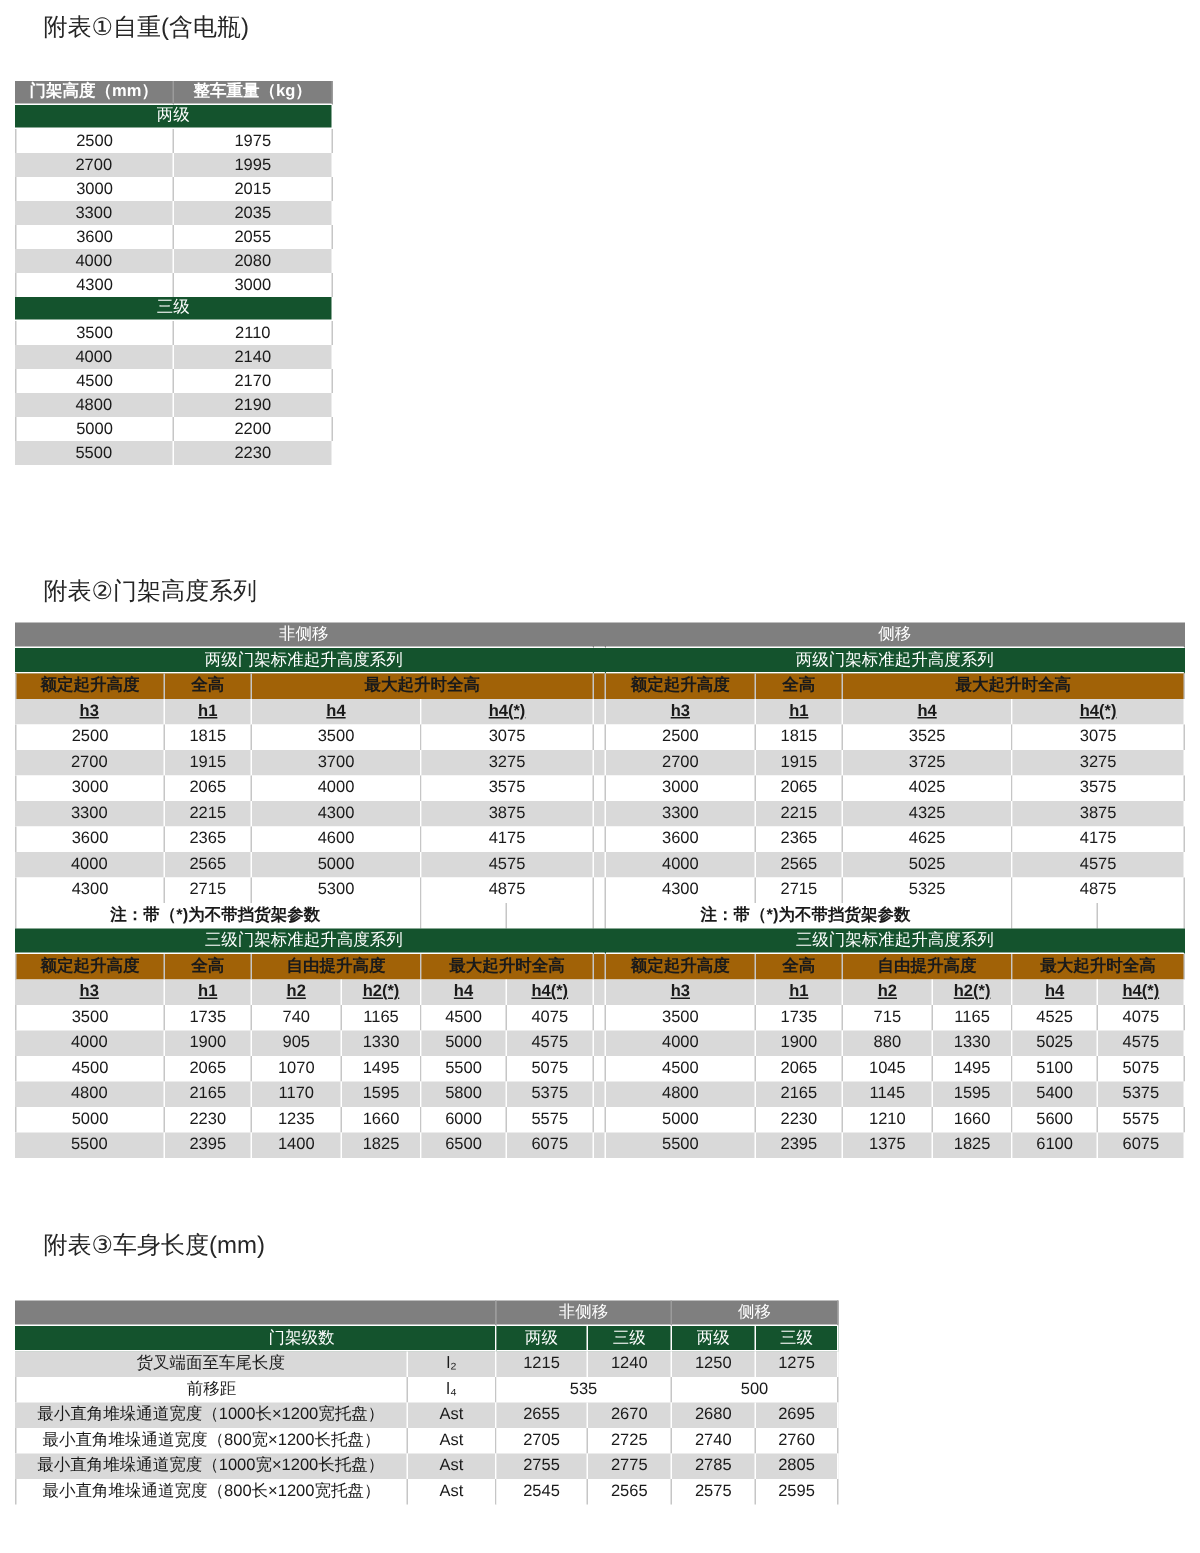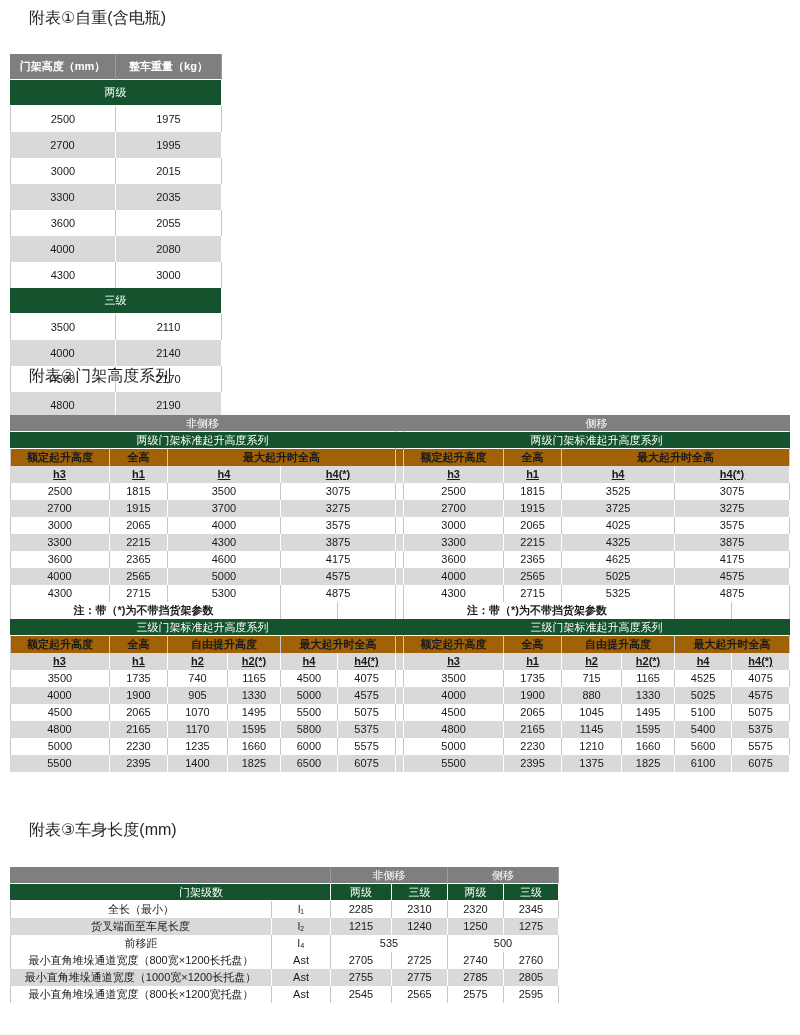--- a/index.html
+++ b/index.html
@@ -1,34 +1,34 @@
 <!DOCTYPE html>
 <html><head>
 <meta charset="utf-8">
 <style>
   html,body{margin:0;padding:0;}
   body{
     width:800px;height:1035px;position:relative;background:#ffffff;
     font-family:"Liberation Sans","DejaVu Sans",sans-serif;
   }
   .title{position:absolute;left:5px;font-size:16px;color:#262626;white-space:nowrap;margin-left:24px;}
-  #ttl1{top:8px;} #ttl2{top:366px;} #ttl3{top:820px;}
+  #ttl1{top:8px;} #ttl2{top:384px;} #ttl3{top:820px;}
 
   table.tbl{position:absolute;border-collapse:separate;border-spacing:0;table-layout:fixed;}
   #t1{left:10px;top:54px;width:212px;}
   #t2{left:10px;top:415px;width:780px;}
   #t3{left:10px;top:867px;width:549px;}
 
   td{
     height:17px;padding:0;box-sizing:border-box;
     font-size:11px;line-height:1;text-align:center;vertical-align:middle;
     color:#1a1a1a;overflow:hidden;white-space:nowrap;
     border-right:1px solid transparent;border-left-width:0;
   }
-  #t1 td{height:26px;}
+  #t1 td{height:16px;}
 
   
   tr.t1h td, tr.dark td{background:#7f7f7f;color:#ffffff;border-bottom:1px solid #ffffff;border-right-color:#9b9b9b;}
   tr.t1h td{font-weight:bold;}
   
   tr.band td{background:#14532d;color:#ffffff;border-bottom:1px solid #ffffff;border-right-color:#ffffff;}
   
   #t2 tr.dark td, #t2 tr.band td{border-right-color:transparent;}
 
   
@@ -403,42 +403,42 @@
     </tr>
     <tr class="band">
       <td colspan="2" class="lvl">门架级数</td>
       <td>两级</td>
       <td>三级</td>
       <td>两级</td>
       <td>三级</td>
     </tr>
   </tbody>
   <tbody id="t3-body">
-      <tr class="r-w">
-        <td>全长（最小）</td>
-        <td>l₁</td>
-        <td colspan="1">2285</td>
-        <td colspan="1">2310</td>
-        <td colspan="1">2320</td>
-        <td colspan="1">2345</td>
-      </tr>
       <tr class="r-g">
         <td>货叉端面至车尾长度</td>
         <td>l₂</td>
         <td colspan="1">1215</td>
         <td colspan="1">1240</td>
         <td colspan="1">1250</td>
         <td colspan="1">1275</td>
       </tr>
       <tr class="r-w">
         <td>前移距</td>
         <td>l₄</td>
         <td colspan="2">535</td>
         <td colspan="2">500</td>
       </tr>
+      <tr class="r-g">
+        <td>最小直角堆垛通道宽度（1000长×1200宽托盘）</td>
+        <td>Ast</td>
+        <td colspan="1">2655</td>
+        <td colspan="1">2670</td>
+        <td colspan="1">2680</td>
+        <td colspan="1">2695</td>
+      </tr>
       <tr class="r-w">
         <td>最小直角堆垛通道宽度（800宽×1200长托盘）</td>
         <td>Ast</td>
         <td colspan="1">2705</td>
         <td colspan="1">2725</td>
         <td colspan="1">2740</td>
         <td colspan="1">2760</td>
       </tr>
       <tr class="r-g">
         <td>最小直角堆垛通道宽度（1000宽×1200长托盘）</td>

